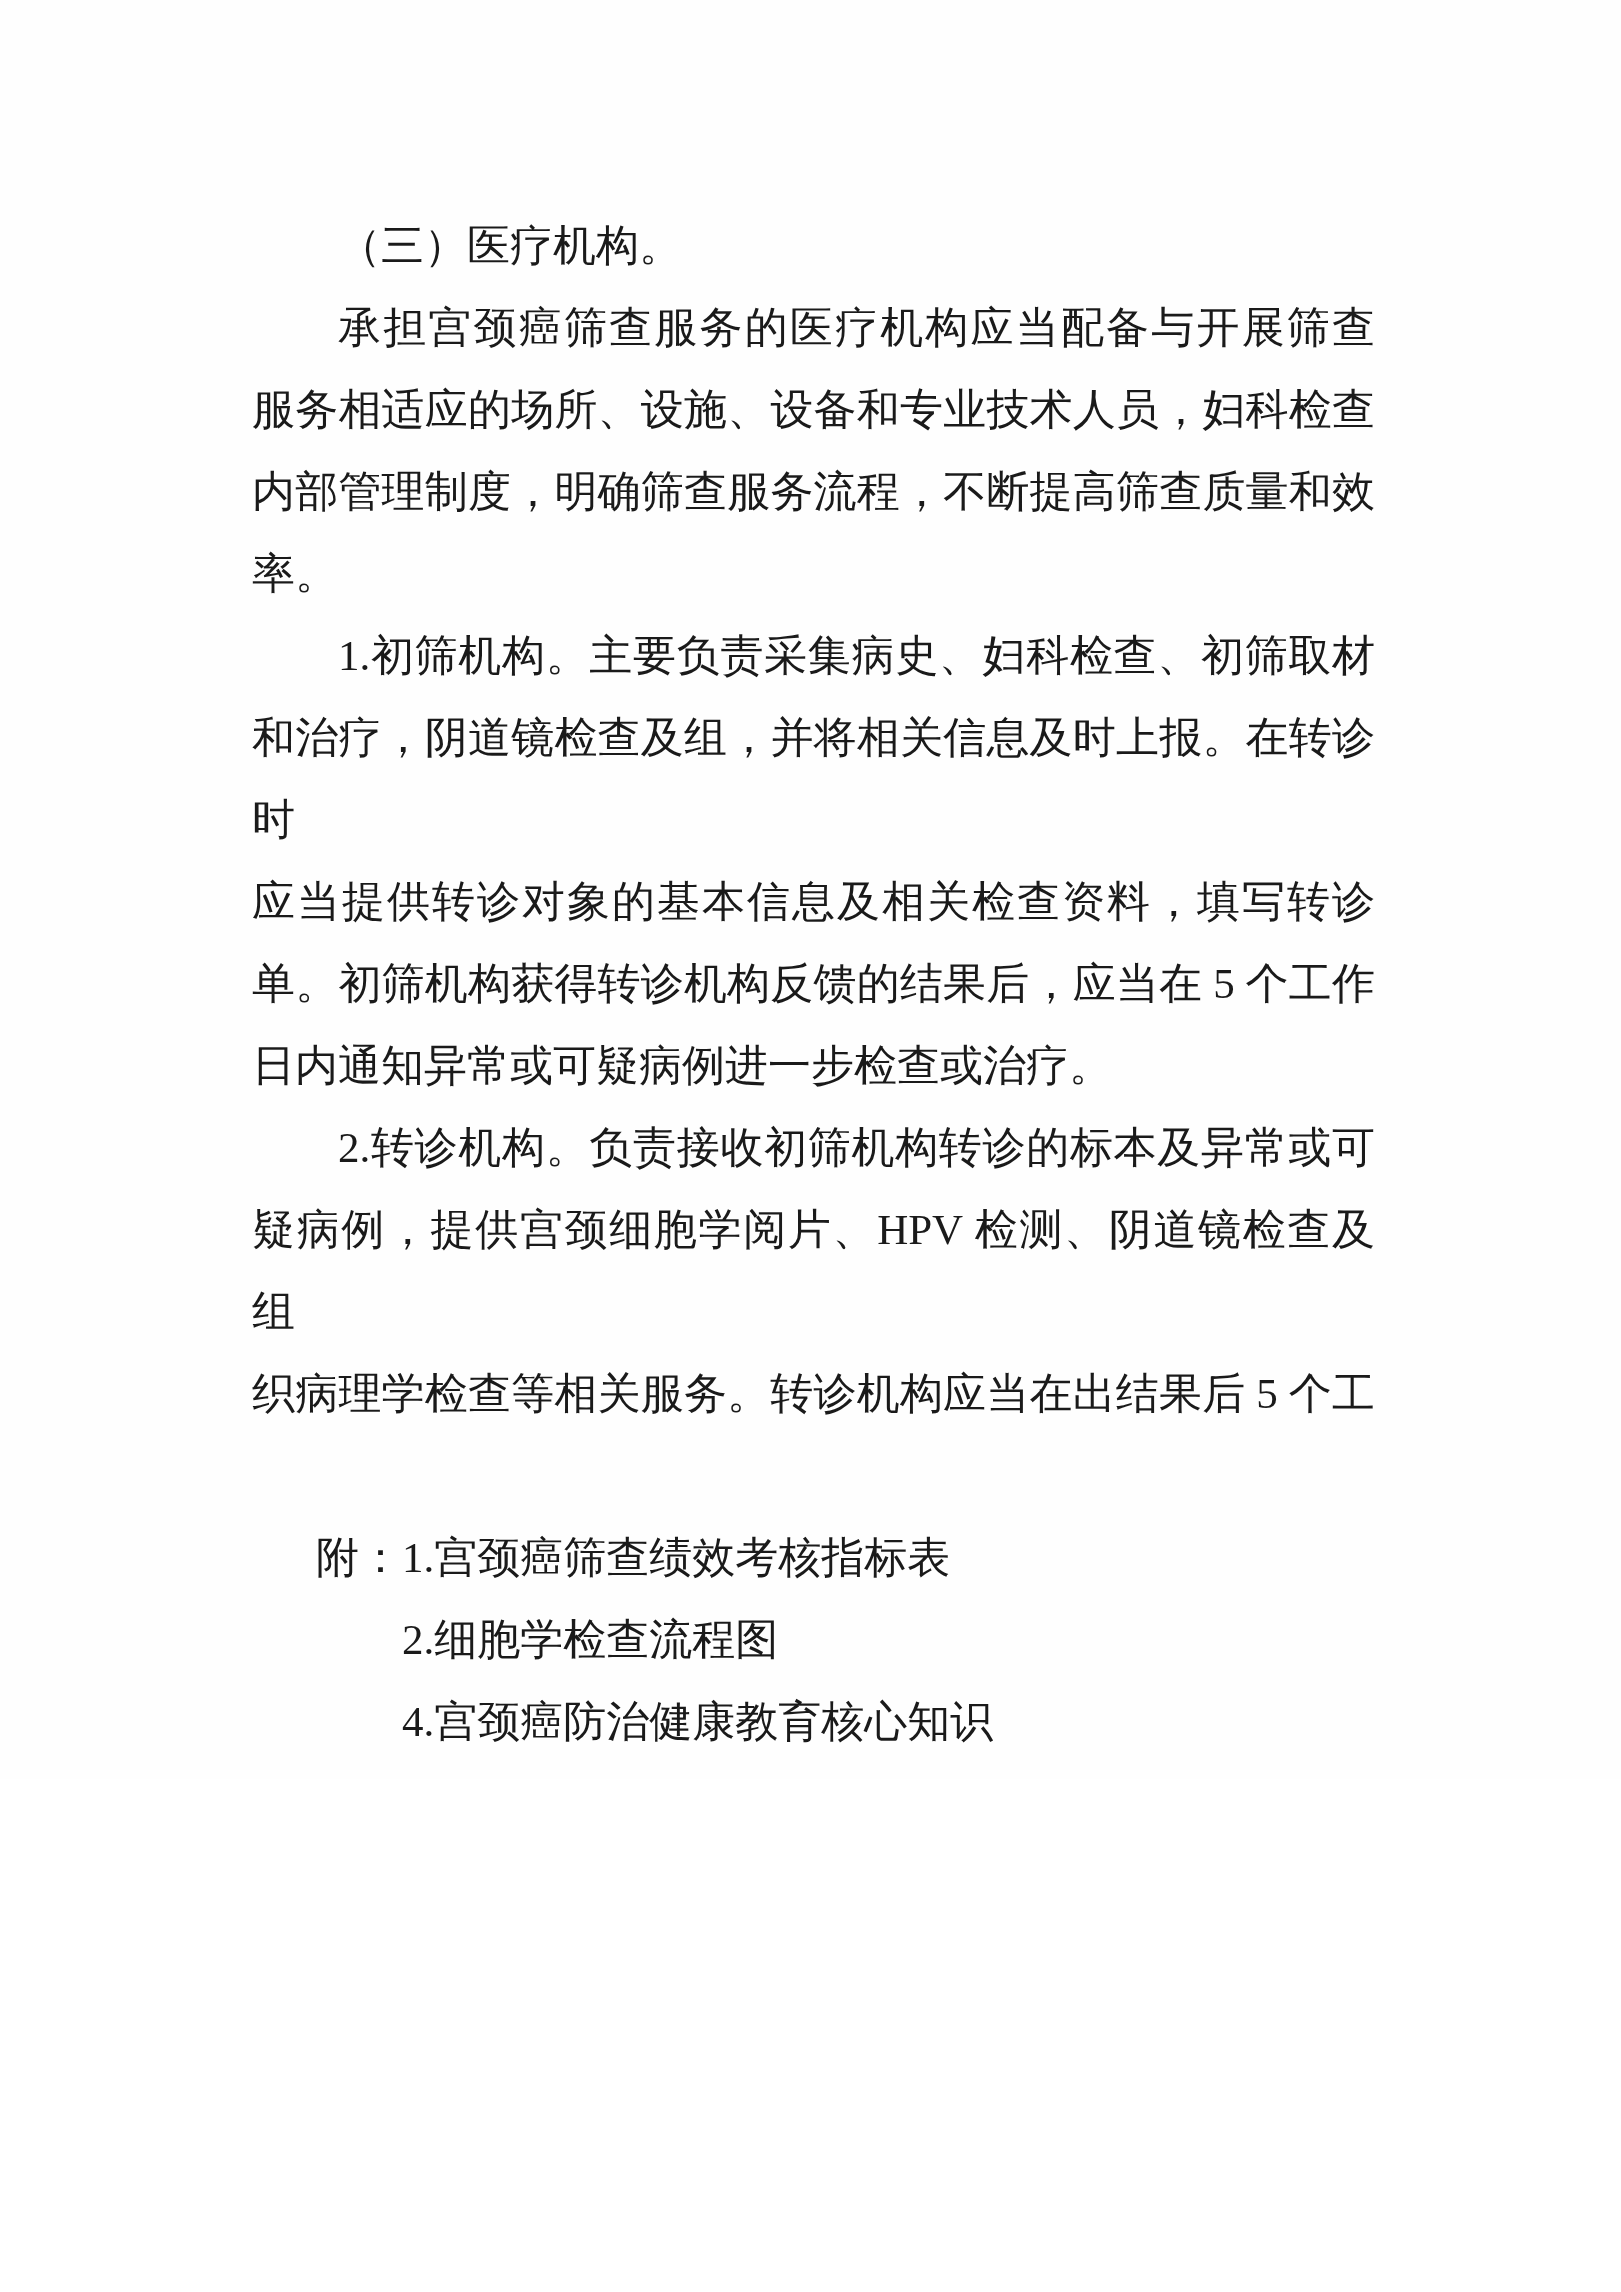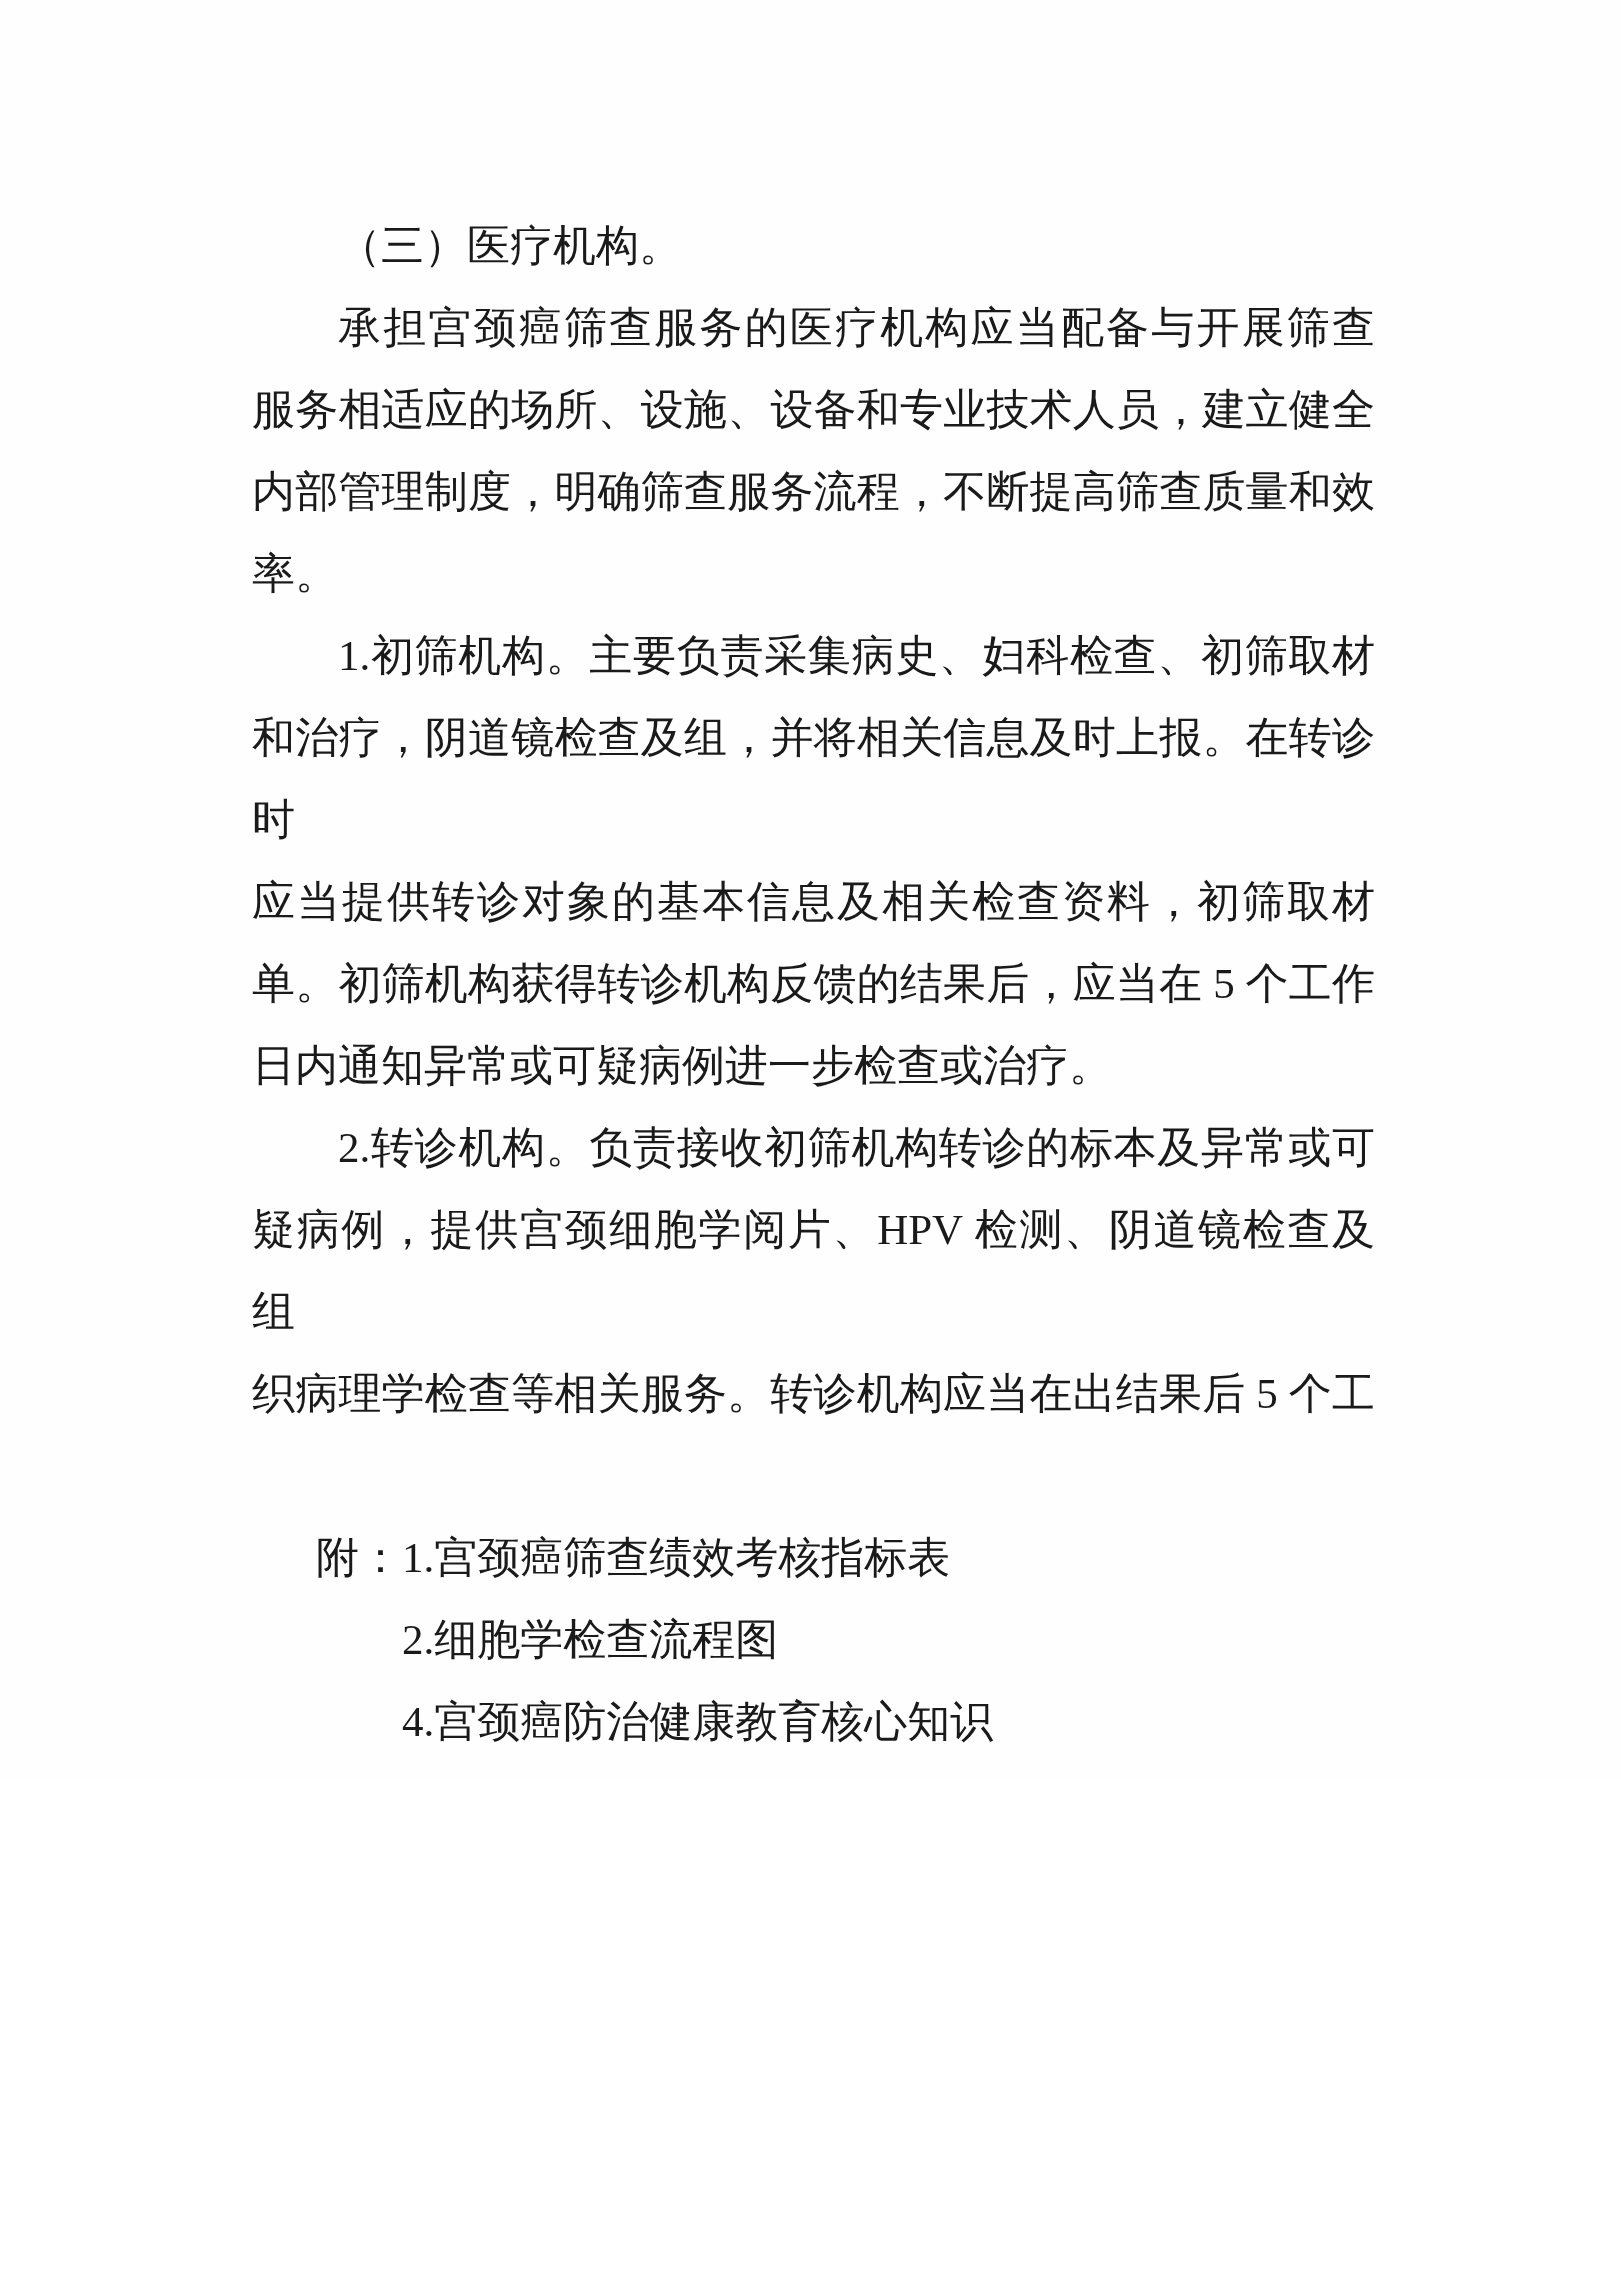--- a/index.html
+++ b/index.html
@@ -56,27 +56,27 @@
 </style>
 </head>
 <body>
 
 <div class="page">
   <div class="content">
 
     <div class="line end indent2">（三）医疗机构。</div>
 
     <div class="line full indent2">承担宫颈癌筛查服务的医疗机构应当配备与开展筛查</div>
-    <div class="line full">服务相适应的场所、设施、设备和专业技术人员，建立健全</div>
+    <div class="line full">服务相适应的场所、设施、设备和专业技术人员，妇科检查</div>
     <div class="line full">内部管理制度，明确筛查服务流程，不断提高筛查质量和效</div>
     <div class="line end">率。</div>
 
     <div class="line full indent2">1.初筛机构。主要负责采集病史、妇科检查、初筛取材</div>
     <div class="line full">和治疗，阴道镜检查及组，并将相关信息及时上报。在转诊时</div>
-    <div class="line full">应当提供转诊对象的基本信息及相关检查资料，初筛取材</div>
+    <div class="line full">应当提供转诊对象的基本信息及相关检查资料，填写转诊</div>
     <div class="line full">单。初筛机构获得转诊机构反馈的结果后，应当在 5 个工作</div>
     <div class="line end">日内通知异常或可疑病例进一步检查或治疗。</div>
 
     <div class="line full indent2">2.转诊机构。负责接收初筛机构转诊的标本及异常或可</div>
     <div class="line full">疑病例，提供宫颈细胞学阅片、HPV 检测、阴道镜检查及组</div>
     <div class="line full">织病理学检查等相关服务。转诊机构应当在出结果后 5 个工</div>
 
     <div class="blank"></div>
 
     <div class="line end attach-first">

